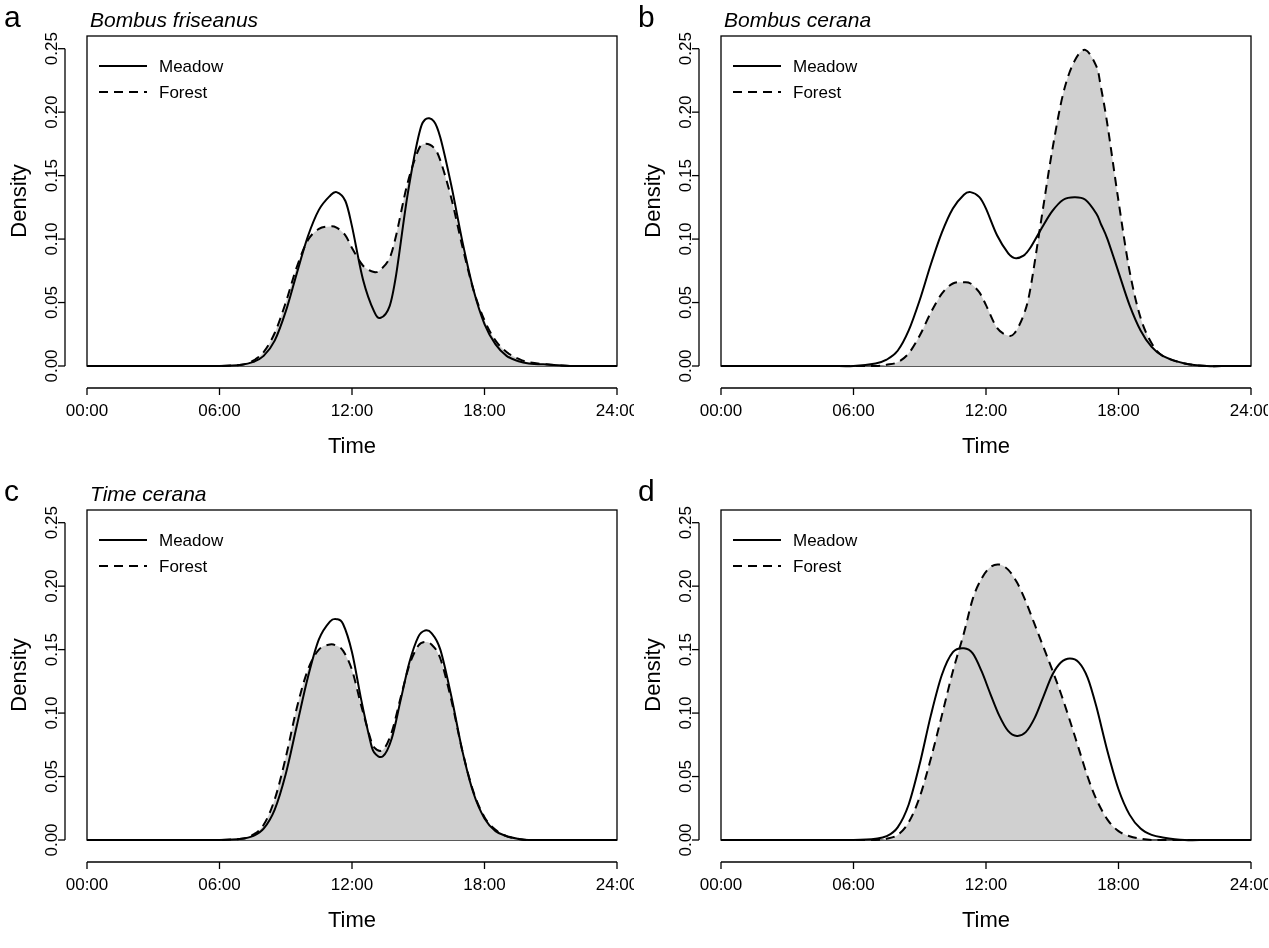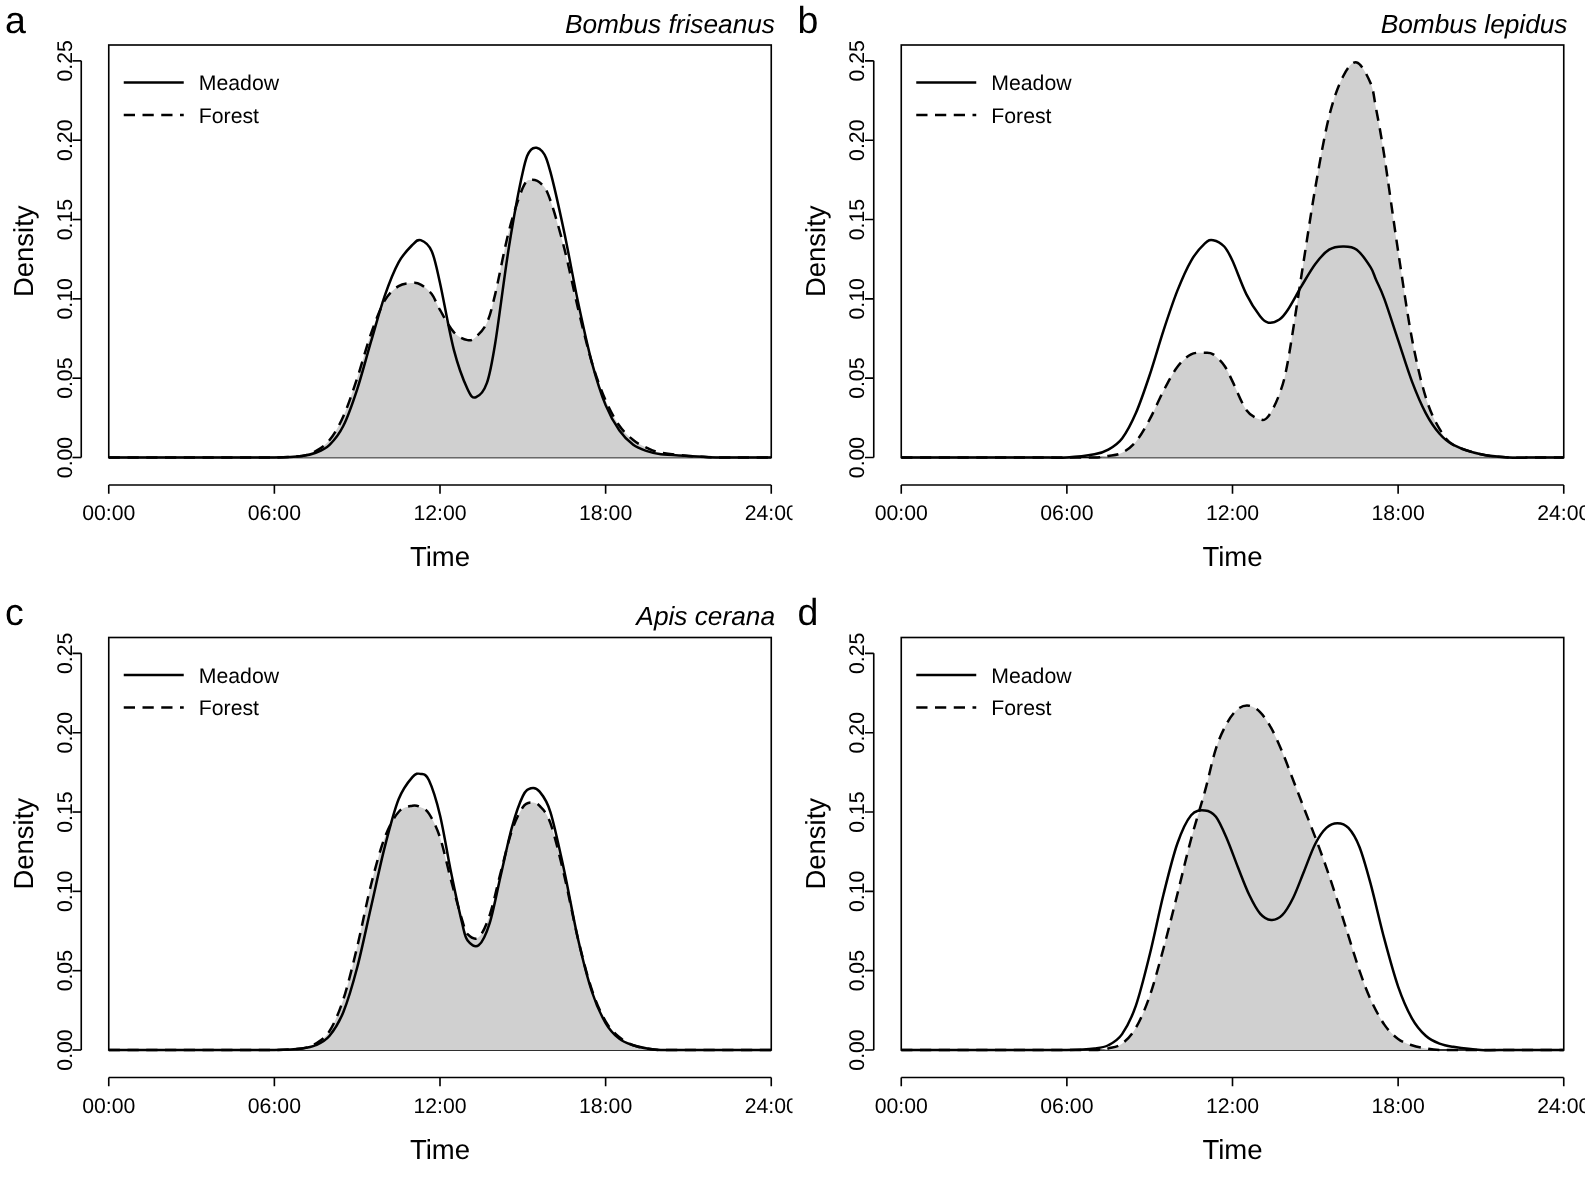--- a/index.html
+++ b/index.html
@@ -36,21 +36,21 @@
     font-size: 30px;
     line-height: 30px;
     font-weight: 400;
     color: #000;
   }
   .panel-title {
     position: absolute;
     left: 90px;
     top: 8px;
     width: 530px;
-    text-align: right;
+    text-align: left;
     font-size: 21px;
     font-style: italic;
     color: #000;
   }
   .plot-svg {
     position: absolute;
     left: 0;
     top: 0;
   }
 </style>
@@ -95,21 +95,21 @@
         <path d="M 87.00 366.00 C 90.68 366.00, 101.72 366.00, 109.08 366.00 C 116.44 366.00, 123.81 366.00, 131.17 366.00 C 138.53 366.00, 145.89 366.00, 153.25 366.00 C 160.61 366.00, 167.97 366.00, 175.33 366.00 C 182.69 366.00, 190.06 366.00, 197.42 366.00 C 204.78 366.00, 212.14 366.21, 219.50 366.00 C 226.86 365.79, 236.06 365.37, 241.58 364.73 C 247.10 364.10, 248.94 363.67, 252.63 362.19 C 256.31 360.71, 259.99 359.44, 263.67 355.85 C 267.35 352.25, 271.03 348.02, 274.71 340.62 C 278.39 333.21, 282.07 322.63, 285.75 311.42 C 289.43 300.21, 293.11 285.83, 296.79 273.35 C 300.47 260.87, 304.15 247.12, 307.83 236.54 C 311.51 225.96, 315.19 216.65, 318.88 209.88 C 322.56 203.12, 326.97 198.88, 329.92 195.92 C 332.86 192.96, 333.97 191.27, 336.54 192.12 C 339.12 192.96, 342.80 195.29, 345.38 201.00 C 347.95 206.71, 349.06 213.27, 352.00 226.38 C 354.94 239.50, 359.36 265.52, 363.04 279.69 C 366.72 293.87, 371.14 305.08, 374.08 311.42 C 377.03 317.77, 378.13 318.62, 380.71 317.77 C 383.28 316.92, 386.97 313.54, 389.54 306.35 C 392.12 299.15, 393.22 292.81, 396.17 274.62 C 399.11 256.42, 403.53 220.04, 407.21 197.19 C 410.89 174.35, 415.31 150.44, 418.25 137.54 C 421.19 124.63, 422.30 122.52, 424.88 119.77 C 427.45 117.02, 431.13 118.08, 433.71 121.04 C 436.28 124.00, 437.39 126.75, 440.33 137.54 C 443.28 148.33, 447.69 168.42, 451.38 185.77 C 455.06 203.12, 458.74 224.27, 462.42 241.62 C 466.10 258.96, 469.78 276.10, 473.46 289.85 C 477.14 303.60, 480.82 315.02, 484.50 324.12 C 488.18 333.21, 491.86 339.13, 495.54 344.42 C 499.22 349.71, 502.90 353.10, 506.58 355.85 C 510.26 358.60, 513.94 359.65, 517.63 360.92 C 521.31 362.19, 523.15 362.83, 528.67 363.46 C 534.19 364.10, 543.39 364.31, 550.75 364.73 C 558.11 365.15, 565.47 365.79, 572.83 366.00 C 580.19 366.21, 587.56 366.00, 594.92 366.00 C 602.28 366.00, 613.32 366.00, 617.00 366.00" fill="none" stroke="#000" stroke-width="2"></path>
         <line x1="99" y1="66" x2="147" y2="66" stroke="#000" stroke-width="2"></line>
         <text x="159" y="72" font-size="17" font-family="&quot;Liberation Sans&quot;, sans-serif" fill="#000">Meadow</text>
         <line x1="99" y1="92" x2="147" y2="92" stroke="#000" stroke-width="2" stroke-dasharray="9,6"></line>
         <text x="159" y="98" font-size="17" font-family="&quot;Liberation Sans&quot;, sans-serif" fill="#000">Forest</text>
       </svg>
   </div>
 
   <div class="panel panel-b">
     <div class="panel-letter">b</div>
-    <div class="panel-title">Bombus lepidus</div>
+    <div class="panel-title">Bombus cerana</div>
     <svg class="plot-svg" width="634" height="474" viewBox="0 0 634 474">
         <rect x="87" y="36" width="530" height="330" fill="none" stroke="#000" stroke-width="1.3"></rect>
         <line x1="65" y1="366" x2="65" y2="48.692307692307736" stroke="#000" stroke-width="1.3"></line>
         <line x1="65" y1="366" x2="58" y2="366" stroke="#000" stroke-width="1.3"></line>
         <text x="53" y="366" font-size="17" font-family="&quot;Liberation Sans&quot;, sans-serif" fill="#000" text-anchor="middle" dominant-baseline="middle" transform="rotate(-90,53,366)">0.00</text>
         <line x1="65" y1="302.53846153846155" x2="58" y2="302.53846153846155" stroke="#000" stroke-width="1.3"></line>
         <text x="53" y="302.53846153846155" font-size="17" font-family="&quot;Liberation Sans&quot;, sans-serif" fill="#000" text-anchor="middle" dominant-baseline="middle" transform="rotate(-90,53,302.53846153846155)">0.05</text>
         <line x1="65" y1="239.07692307692307" x2="58" y2="239.07692307692307" stroke="#000" stroke-width="1.3"></line>
         <text x="53" y="239.07692307692307" font-size="17" font-family="&quot;Liberation Sans&quot;, sans-serif" fill="#000" text-anchor="middle" dominant-baseline="middle" transform="rotate(-90,53,239.07692307692307)">0.10</text>
         <line x1="65" y1="175.61538461538464" x2="58" y2="175.61538461538464" stroke="#000" stroke-width="1.3"></line>
@@ -136,21 +136,21 @@
         <path d="M 87.00 366.00 C 90.68 366.00, 101.72 366.00, 109.08 366.00 C 116.44 366.00, 123.81 366.00, 131.17 366.00 C 138.53 366.00, 145.89 366.00, 153.25 366.00 C 160.61 366.00, 167.97 366.00, 175.33 366.00 C 182.69 366.00, 190.06 366.00, 197.42 366.00 C 204.78 366.00, 212.14 366.42, 219.50 366.00 C 226.86 365.58, 236.06 364.52, 241.58 363.46 C 247.10 362.40, 248.94 361.77, 252.63 359.65 C 256.31 357.54, 259.99 355.63, 263.67 350.77 C 267.35 345.90, 271.03 338.92, 274.71 330.46 C 278.39 322.00, 282.07 311.00, 285.75 300.00 C 289.43 289.00, 293.11 275.67, 296.79 264.46 C 300.47 253.25, 304.15 242.04, 307.83 232.73 C 311.51 223.42, 315.19 214.96, 318.88 208.62 C 322.56 202.27, 326.97 197.40, 329.92 194.65 C 332.86 191.90, 333.97 191.69, 336.54 192.12 C 339.12 192.54, 342.80 194.44, 345.38 197.19 C 347.95 199.94, 349.06 202.27, 352.00 208.62 C 354.94 214.96, 359.36 227.87, 363.04 235.27 C 366.72 242.67, 371.14 249.23, 374.08 253.04 C 377.03 256.85, 378.13 257.69, 380.71 258.12 C 383.28 258.54, 386.97 257.27, 389.54 255.58 C 392.12 253.88, 393.22 252.40, 396.17 247.96 C 399.11 243.52, 403.53 235.06, 407.21 228.92 C 410.89 222.79, 414.57 216.02, 418.25 211.15 C 421.93 206.29, 425.61 202.06, 429.29 199.73 C 432.97 197.40, 436.65 197.19, 440.33 197.19 C 444.01 197.19, 447.69 196.98, 451.38 199.73 C 455.06 202.48, 459.84 209.67, 462.42 213.69 C 464.99 217.71, 464.99 219.62, 466.83 223.85 C 468.67 228.08, 470.51 231.04, 473.46 239.08 C 476.40 247.12, 480.82 261.08, 484.50 272.08 C 488.18 283.08, 491.86 295.35, 495.54 305.08 C 499.22 314.81, 502.90 323.48, 506.58 330.46 C 510.26 337.44, 513.94 342.73, 517.63 346.96 C 521.31 351.19, 523.15 353.10, 528.67 355.85 C 534.19 358.60, 543.39 361.77, 550.75 363.46 C 558.11 365.15, 565.47 365.58, 572.83 366.00 C 580.19 366.42, 587.56 366.00, 594.92 366.00 C 602.28 366.00, 613.32 366.00, 617.00 366.00" fill="none" stroke="#000" stroke-width="2"></path>
         <line x1="99" y1="66" x2="147" y2="66" stroke="#000" stroke-width="2"></line>
         <text x="159" y="72" font-size="17" font-family="&quot;Liberation Sans&quot;, sans-serif" fill="#000">Meadow</text>
         <line x1="99" y1="92" x2="147" y2="92" stroke="#000" stroke-width="2" stroke-dasharray="9,6"></line>
         <text x="159" y="98" font-size="17" font-family="&quot;Liberation Sans&quot;, sans-serif" fill="#000">Forest</text>
       </svg>
   </div>
 
   <div class="panel panel-c">
     <div class="panel-letter">c</div>
-    <div class="panel-title">Apis cerana</div>
+    <div class="panel-title">Time cerana</div>
     <svg class="plot-svg" width="634" height="474" viewBox="0 0 634 474">
         <rect x="87" y="36" width="530" height="330" fill="none" stroke="#000" stroke-width="1.3"></rect>
         <line x1="65" y1="366" x2="65" y2="48.692307692307736" stroke="#000" stroke-width="1.3"></line>
         <line x1="65" y1="366" x2="58" y2="366" stroke="#000" stroke-width="1.3"></line>
         <text x="53" y="366" font-size="17" font-family="&quot;Liberation Sans&quot;, sans-serif" fill="#000" text-anchor="middle" dominant-baseline="middle" transform="rotate(-90,53,366)">0.00</text>
         <line x1="65" y1="302.53846153846155" x2="58" y2="302.53846153846155" stroke="#000" stroke-width="1.3"></line>
         <text x="53" y="302.53846153846155" font-size="17" font-family="&quot;Liberation Sans&quot;, sans-serif" fill="#000" text-anchor="middle" dominant-baseline="middle" transform="rotate(-90,53,302.53846153846155)">0.05</text>
         <line x1="65" y1="239.07692307692307" x2="58" y2="239.07692307692307" stroke="#000" stroke-width="1.3"></line>
         <text x="53" y="239.07692307692307" font-size="17" font-family="&quot;Liberation Sans&quot;, sans-serif" fill="#000" text-anchor="middle" dominant-baseline="middle" transform="rotate(-90,53,239.07692307692307)">0.10</text>
         <line x1="65" y1="175.61538461538464" x2="58" y2="175.61538461538464" stroke="#000" stroke-width="1.3"></line>

